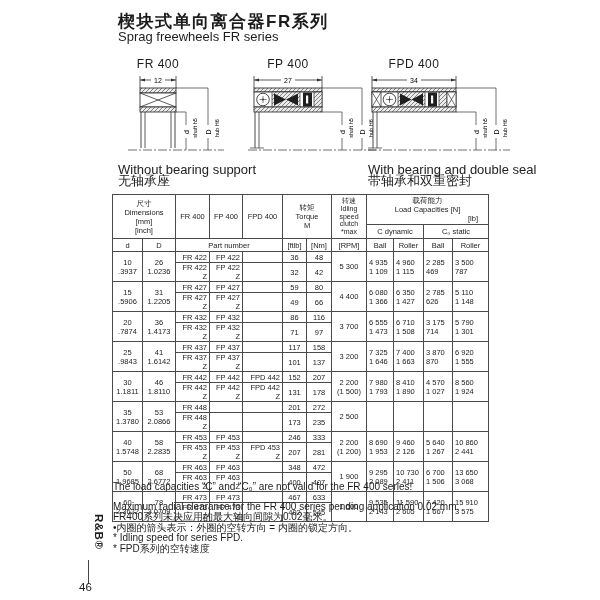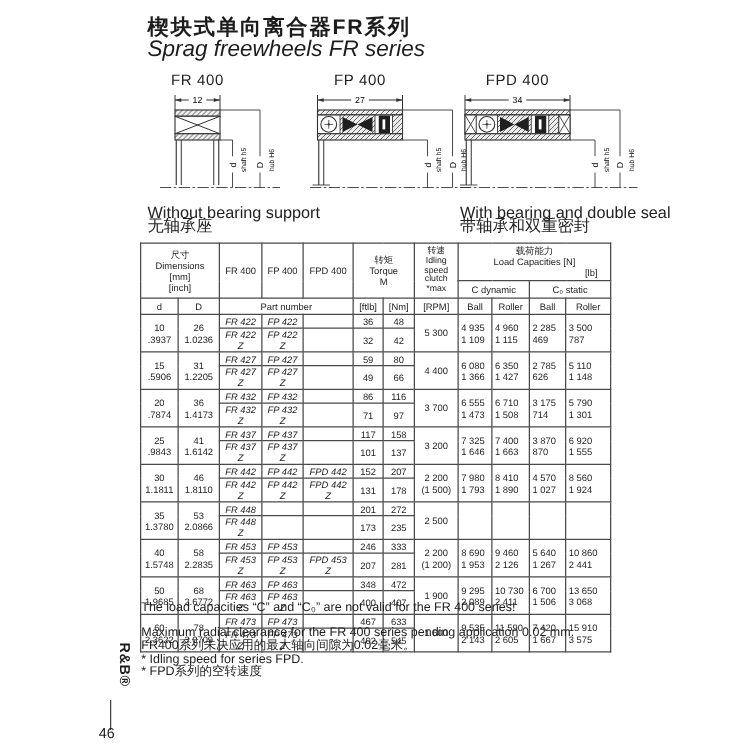--- a/index.html
+++ b/index.html
@@ -1,31 +1,31 @@
 <!DOCTYPE html>
 <html><head>
 <meta charset="utf-8">
 <style>
   html,body{margin:0;padding:0;}
   body{width:600px;height:600px;background:#ffffff;font-family:"Liberation Sans","DejaVu Sans",sans-serif;color:#1c1c1c;position:relative;overflow:hidden;}
   .abs{position:absolute;}
   .title-zh{left:118px;top:10px;font-size:17px;font-weight:bold;letter-spacing:1.5px;}
-  .title-en{left:118px;top:29px;font-size:18px;font-style:italic;}
+  .title-en{left:118px;top:29px;font-size:13px;}
   .diag{position:absolute;top:57px;}
   .diag .dtitle{font-size:12px;height:15px;text-align:center;letter-spacing:0.5px;}
   .diag svg{display:block;}
   .cap{font-size:13px;line-height:11px;color:#222;}
   .tablewrap{left:112px;top:194px;}
   table{border-collapse:collapse;table-layout:fixed;font-size:7.5px;color:#1c1c1c;}
   td,th{border:1px solid #4a4a4a;padding:0 2px;white-space:pre-line;line-height:1.2;font-weight:normal;vertical-align:middle;text-align:center;overflow:hidden;}
   thead tr.h1{height:30px;margin-top:24px;} thead tr.h2{height:14px;} thead tr.h3{height:13px;}
   tbody tr{height:11px;}
   th.small{font-size:7px;line-height:1.1;}
   th .lb{text-align:right;padding-right:8px;}
-  td.part{text-align:center;padding-left:2px;font-style:italic;}
+  td.part{text-align:right;padding-left:2px;}
   td.num{text-align:left;padding-right:3px;}
   .footnotes{left:113px;top:482px;font-size:10px;line-height:10.5px;}
   .fgap{height:9px;}
   .brand{left:105px;top:514px;font-size:11.5px;font-weight:bold;letter-spacing:0.5px;transform:rotate(90deg);transform-origin:left top;white-space:nowrap;}
   .vrule{left:88px;top:560px;width:1px;height:24px;background:#444;}
   .pagenum{left:79px;top:581px;font-size:11.5px;}
   line,polyline{stroke:#333;}
 </style>
 </head>
 <body>
@@ -498,20 +498,21 @@
 </div>
 
 <div class="abs footnotes">
   <div>
       <div>The load capacities  “C”  and  “C₀”  are not valid for the FR 400 series!</div>
     </div>
   <div class="fgap"></div>
   <div>
       <div>Maximum radial clearance for the FR 400 series pending application 0.02 mm.</div>
       <div>FR400系列未决应用的最大轴向间隙为0.02毫米。</div>
+      <div>•内圈的箭头表示：外圈的空转方向 = 内圈的锁定方向。</div>
       <div>* Idling speed for series FPD.</div>
       <div>* FPD系列的空转速度</div>
     </div>
 </div>
 
 <div class="abs brand">R&amp;B®</div>
 <div class="abs vrule"></div>
 <div class="abs pagenum">46</div>
 
 </body></html>

